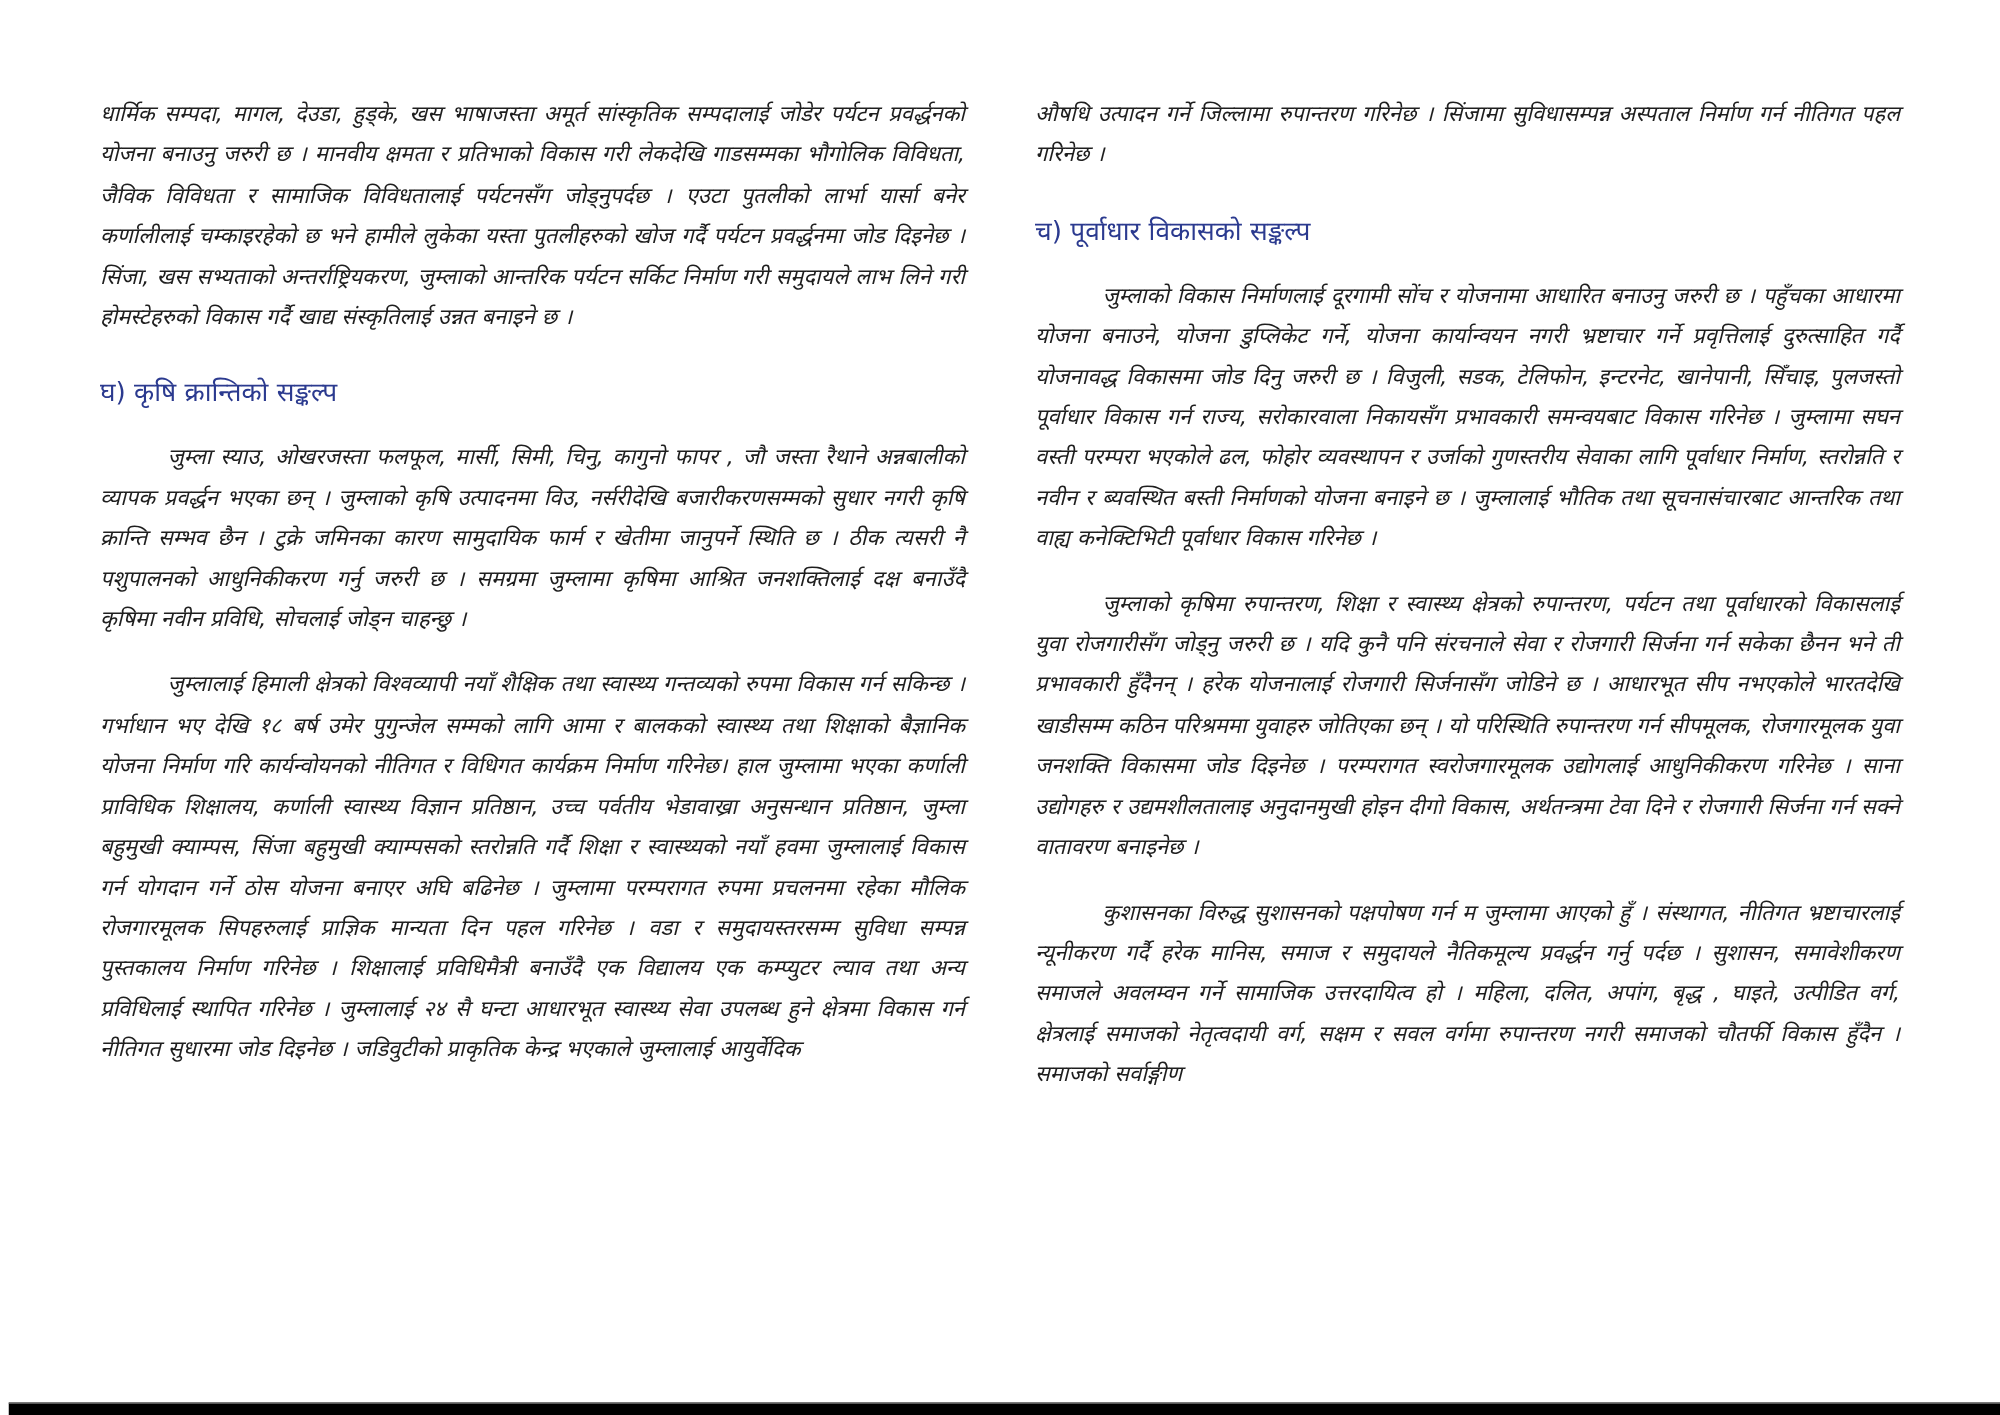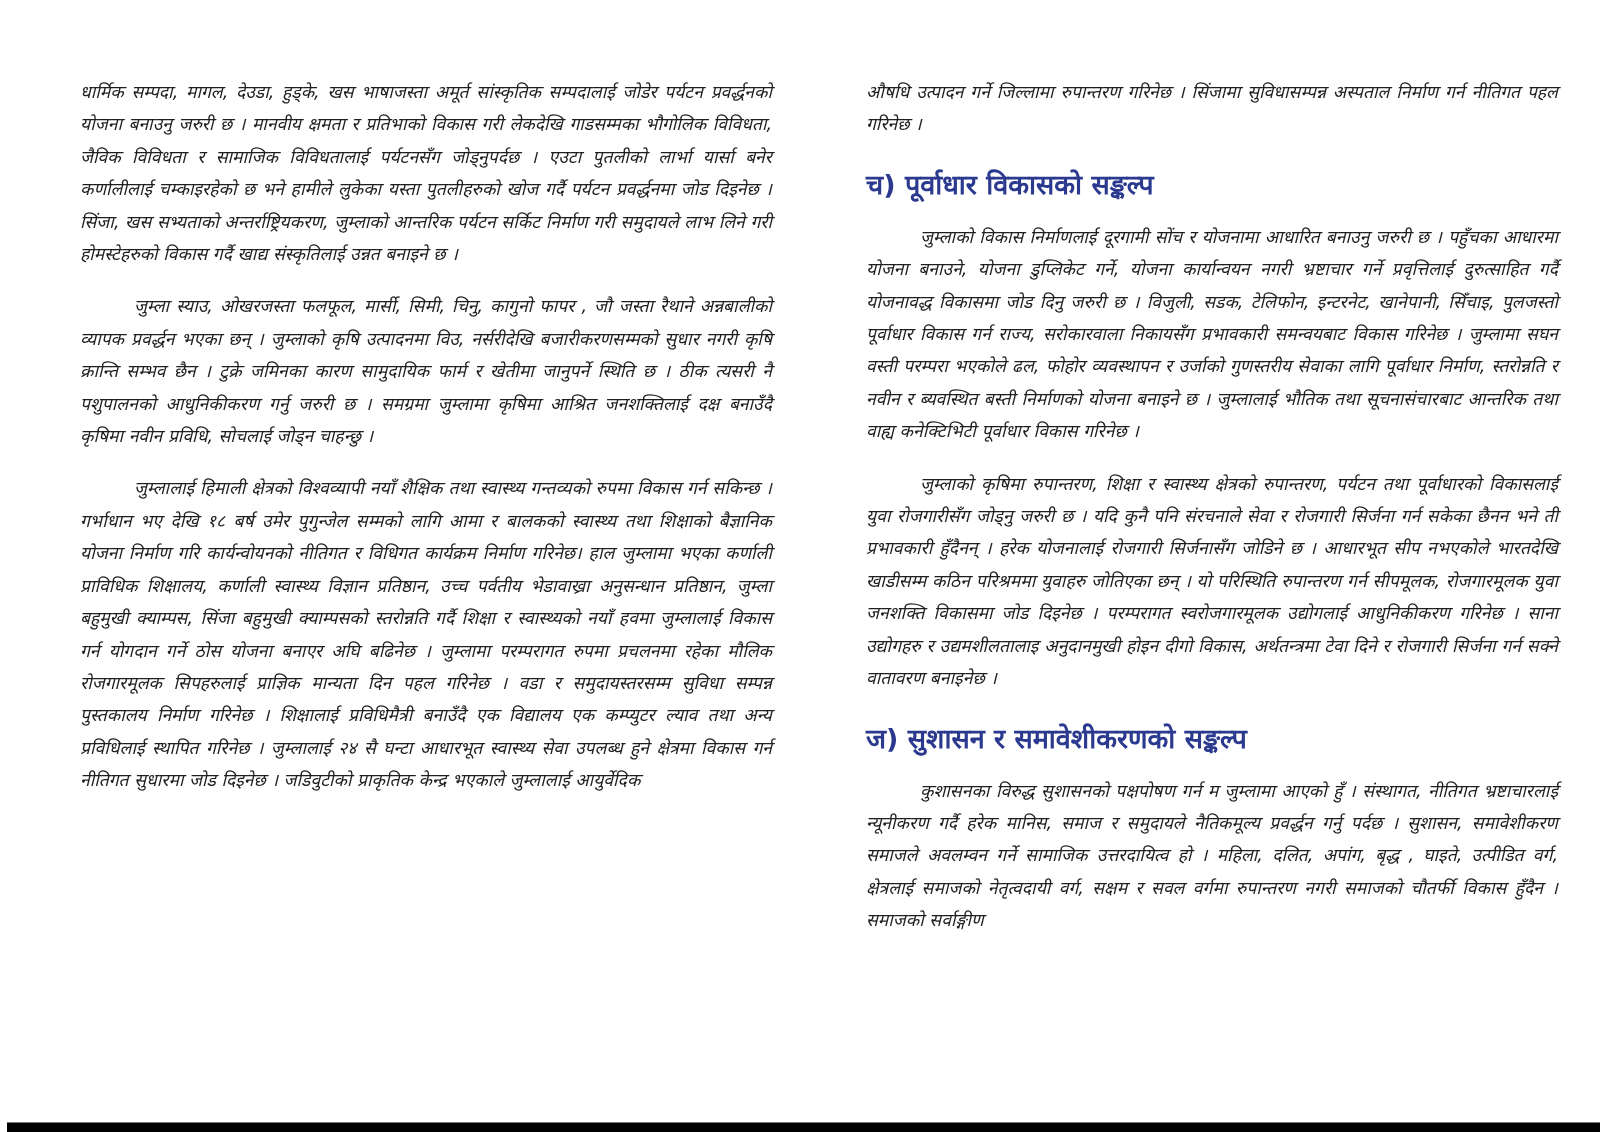--- a/index.html
+++ b/index.html
@@ -2,43 +2,43 @@
 <html><head>
 <meta charset="utf-8">
 <style>
   html, body { margin: 0; padding: 0; }
   body {
     width: 1600px; height: 1132px; background: #ffffff; position: relative; overflow: hidden;
     font-family: "DejaVu Sans", "Liberation Sans", sans-serif; color: #1e1e1e;
   }
   .column { position: absolute; top: 76px; width: 692px; }
   #col-left { left: 80px; }
-  #col-right { left: 828px; margin-left: 38px; }
+  #col-right { left: 828px; }
   .para {
     margin: 0; font-size: 17.5px; line-height: 32.4px; text-align: justify; text-align-last: left; font-style: italic;
   }
   .para.indent { text-indent: 54px; }
   .heading {
-    margin: 0; color: #2b3a8f; font-size: 27px; font-weight: bold; line-height: 32px;
+    margin: 0; color: #2b3a8f; font-size: 21px; font-weight: normal; line-height: 32px;
   }
   .gap-h-before { margin-top: 28px; }
   .gap-h-after { margin-top: 20px; }
   #bottom-bar { position: absolute; left: 7px; right: 0; bottom: 0; height: 9px; background: #000; border-top: 1px solid #777; }
 </style>
 </head>
 <body>
 
 <div class="column" id="col-left">
   <p class="para">धार्मिक सम्पदा, मागल, देउडा, हुड्के, खस भाषाजस्ता अमूर्त सांस्कृतिक सम्पदालाई जोडेर पर्यटन प्रवर्द्धनको योजना बनाउनु जरुरी छ । मानवीय क्षमता र प्रतिभाको विकास गरी लेकदेखि गाडसम्मका भौगोलिक विविधता, जैविक विविधता र सामाजिक विविधतालाई पर्यटनसँग जोड्नुपर्दछ । एउटा पुतलीको लार्भा यार्सा बनेर कर्णालीलाई चम्काइरहेको छ भने हामीले लुकेका यस्ता पुतलीहरुको खोज गर्दै पर्यटन प्रवर्द्धनमा जोड दिइनेछ । सिंजा, खस सभ्यताको अन्तर्राष्ट्रियकरण, जुम्लाको आन्तरिक पर्यटन सर्किट निर्माण गरी समुदायले लाभ लिने गरी होमस्टेहरुको विकास गर्दै खाद्य संस्कृतिलाई उन्नत बनाइने छ ।</p>
+  <h2 class="heading gap-h-before">घ) कृषि क्रान्तिको सङ्कल्प</h2>
   <p class="para indent gap-h-after">जुम्ला स्याउ, ओखरजस्ता फलफूल, मार्सी, सिमी, चिनु, कागुनो फापर , जौ जस्ता रैथाने अन्नबालीको व्यापक प्रवर्द्धन भएका छन् । जुम्लाको कृषि उत्पादनमा विउ, नर्सरीदेखि बजारीकरणसम्मको सुधार नगरी कृषि क्रान्ति सम्भव छैन । टुक्रे जमिनका कारण सामुदायिक फार्म र खेतीमा जानुपर्ने स्थिति छ । ठीक त्यसरी नै पशुपालनको आधुनिकीकरण गर्नु जरुरी छ । समग्रमा जुम्लामा कृषिमा आश्रित जनशक्तिलाई दक्ष बनाउँदै कृषिमा नवीन प्रविधि, सोचलाई जोड्न चाहन्छु  ।</p>
   <p class="para indent gap-h-after">जुम्लालाई हिमाली क्षेत्रको विश्वव्यापी नयाँ शैक्षिक तथा स्वास्थ्य गन्तव्यको रुपमा विकास गर्न सकिन्छ । गर्भाधान भए देखि १८ बर्ष उमेर पुगुन्जेल सम्मको लागि आमा र बालकको स्वास्थ्य तथा शिक्षाको बैज्ञानिक योजना निर्माण गरि कार्यन्वोयनको नीतिगत र विधिगत कार्यक्रम निर्माण गरिनेछ। हाल जुम्लामा भएका कर्णाली प्राविधिक शिक्षालय, कर्णाली स्वास्थ्य विज्ञान प्रतिष्ठान, उच्च पर्वतीय भेडावाख्रा अनुसन्धान प्रतिष्ठान, जुम्ला बहुमुखी क्याम्पस, सिंजा बहुमुखी क्याम्पसको स्तरोन्नति गर्दै शिक्षा र स्वास्थ्यको नयाँ हवमा जुम्लालाई विकास गर्न योगदान गर्ने ठोस योजना बनाएर अघि बढिनेछ । जुम्लामा परम्परागत रुपमा प्रचलनमा रहेका मौलिक रोजगारमूलक सिपहरुलाई प्राज्ञिक मान्यता दिन पहल गरिनेछ । वडा र समुदायस्तरसम्म सुविधा सम्पन्न पुस्तकालय निर्माण गरिनेछ । शिक्षालाई प्रविधिमैत्री बनाउँदै एक विद्यालय एक कम्प्युटर ल्याव तथा अन्य प्रविधिलाई स्थापित गरिनेछ । जुम्लालाई २४ सै घन्टा आधारभूत स्वास्थ्य सेवा उपलब्ध हुने क्षेत्रमा विकास गर्न नीतिगत सुधारमा जोड दिइनेछ । जडिवुटीको प्राकृतिक केन्द्र भएकाले जुम्लालाई आयुर्वेदिक</p>
 </div>
 
 <div class="column" id="col-right">
   <p class="para">औषधि उत्पादन गर्ने जिल्लामा रुपान्तरण गरिनेछ । सिंजामा सुविधासम्पन्न अस्पताल निर्माण गर्न नीतिगत पहल गरिनेछ ।</p>
   <h2 class="heading gap-h-before">च) पूर्वाधार विकासको सङ्कल्प</h2>
   <p class="para indent gap-h-after">जुम्लाको विकास निर्माणलाई दूरगामी सोंच र योजनामा आधारित बनाउनु जरुरी छ । पहुँचका आधारमा योजना बनाउने, योजना डुप्लिकेट गर्ने, योजना कार्यान्वयन नगरी भ्रष्टाचार गर्ने प्रवृत्तिलाई दुरुत्साहित गर्दै योजनावद्ध विकासमा जोड दिनु जरुरी छ । विजुली, सडक, टेलिफोन, इन्टरनेट, खानेपानी, सिँचाइ, पुलजस्तो पूर्वाधार विकास गर्न राज्य, सरोकारवाला निकायसँग प्रभावकारी समन्वयबाट विकास गरिनेछ । जुम्लामा सघन वस्ती परम्परा भएकोले ढल, फोहोर व्यवस्थापन र उर्जाको गुणस्तरीय सेवाका लागि पूर्वाधार निर्माण, स्तरोन्नति र नवीन र ब्यवस्थित बस्ती निर्माणको योजना बनाइने छ । जुम्लालाई भौतिक तथा सूचनासंचारबाट आन्तरिक तथा वाह्य कनेक्टिभिटी पूर्वाधार विकास गरिनेछ ।</p>
   <p class="para indent gap-h-after">जुम्लाको कृषिमा रुपान्तरण, शिक्षा र स्वास्थ्य क्षेत्रको रुपान्तरण, पर्यटन तथा पूर्वाधारको विकासलाई युवा रोजगारीसँग जोड्नु जरुरी छ । यदि कुनै पनि संरचनाले सेवा र रोजगारी सिर्जना गर्न सकेका छैनन भने ती प्रभावकारी हुँदैनन् । हरेक योजनालाई रोजगारी सिर्जनासँग जोडिने छ । आधारभूत सीप नभएकोले भारतदेखि खाडीसम्म कठिन परिश्रममा युवाहरु जोतिएका छन् । यो परिस्थिति रुपान्तरण गर्न सीपमूलक, रोजगारमूलक युवा जनशक्ति विकासमा जोड दिइनेछ । परम्परागत स्वरोजगारमूलक उद्योगलाई आधुनिकीकरण गरिनेछ । साना उद्योगहरु र उद्यमशीलतालाइ अनुदानमुखी होइन दीगो विकास, अर्थतन्त्रमा टेवा दिने र रोजगारी सिर्जना गर्न  सक्ने वातावरण बनाइनेछ ।</p>
-  <h2 class="heading gap-h-before">ज) सुशासन र समावेशीकरणको सङ्कल्प</h2>
   <p class="para indent gap-h-after">कुशासनका विरुद्ध सुशासनको पक्षपोषण गर्न म जुम्लामा आएको हुँ । संस्थागत, नीतिगत भ्रष्टाचारलाई न्यूनीकरण गर्दै हरेक मानिस, समाज र समुदायले नैतिकमूल्य प्रवर्द्धन गर्नु पर्दछ । सुशासन, समावेशीकरण समाजले अवलम्वन गर्ने सामाजिक उत्तरदायित्व हो । महिला, दलित, अपांग, बृद्ध , घाइते, उत्पीडित वर्ग, क्षेत्रलाई समाजको नेतृत्वदायी वर्ग, सक्षम र सवल वर्गमा रुपान्तरण नगरी समाजको चौतर्फी विकास हुँदैन । समाजको सर्वाङ्गीण</p>
 </div>
 
 <div id="bottom-bar"></div>
 
 </body></html>

